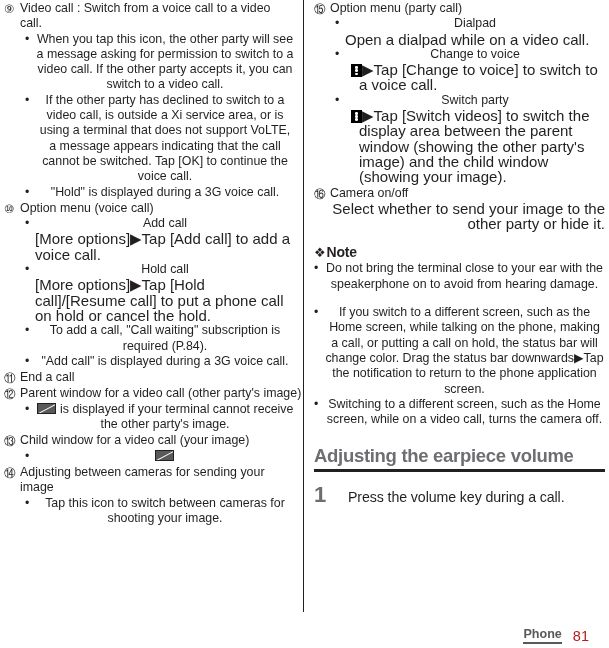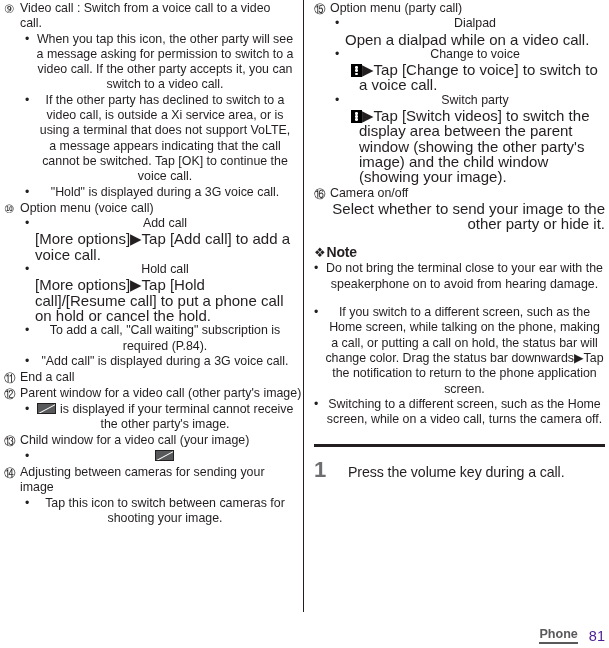--- a/index.html
+++ b/index.html
@@ -176,36 +176,36 @@
     flex: 1 1 auto;
     font-size: 14.2px;
     font-weight: normal;
     line-height: 18px;
     letter-spacing: -0.1px;
   }
 
   
   .footer {
     position: absolute;
-    right: 4px;
+    right: 20px;
     bottom: 4px;
     display: flex;
     align-items: flex-end;
   }
   .footer-chapter {
     font-size: 12.6px;
     font-weight: bold;
     color: #58595b;
     border-bottom: 2px solid #58595b;
     padding-bottom: 1px;
     line-height: 14px;
   }
   .footer-page {
     font-size: 14.5px;
-    color: #4c1d95;
+    color: #b91c1c;
     margin-left: 11px;
     line-height: 15px;
   }
   .nowrap { white-space: nowrap; }
 </style>
 </head>
 <body>
 
 <div class="page">
 
@@ -334,20 +334,21 @@
         <span class="dot">•</span>
         <span class="btext">If you switch to a different screen, such as the Home screen, while talking on the phone, making a call, or putting a call on hold, the status bar will change color. Drag the status bar downwards▶Tap the notification to return to the phone application screen.</span>
       </div>
       <div class="bullet" style="margin-left:0px;">
         <span class="dot">•</span>
         <span class="btext">Switching to a different screen, such as the Home screen, while on a video call, turns the camera off.</span>
       </div>
     </div>
 
     <div class="section">
+      <div class="section-title">Adjusting the earpiece volume</div>
       <div class="section-rule"></div>
       <div class="step">
         <span class="step-num">1</span>
         <span class="step-text">Press the volume key during a call.</span>
       </div>
     </div>
 
   </div>
 
   <div class="footer">

